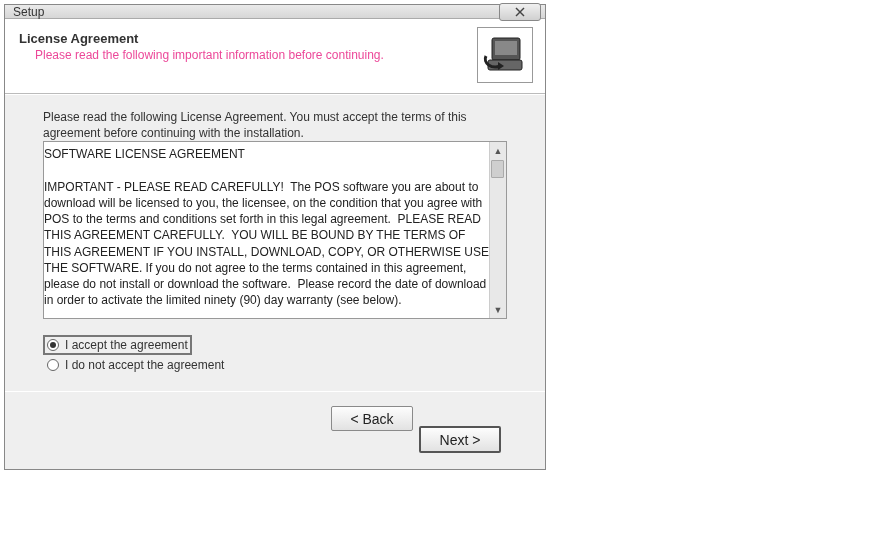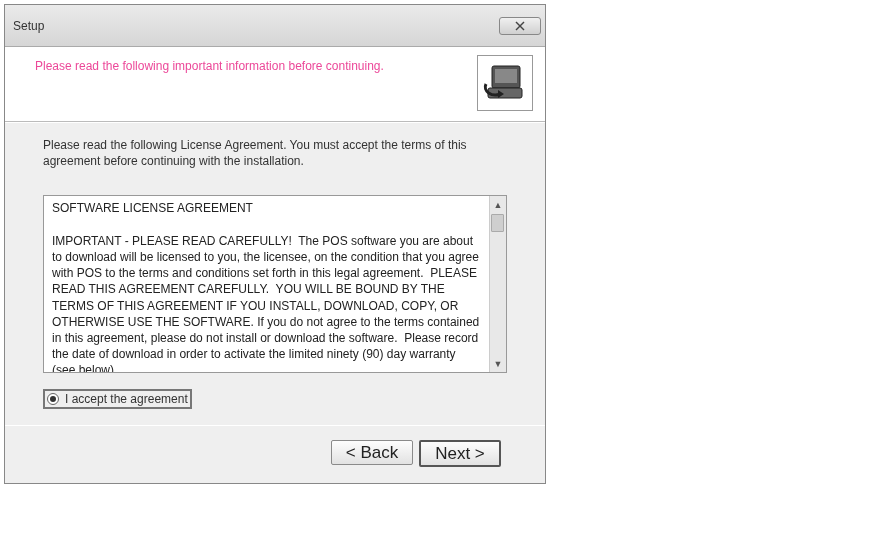--- a/index.html
+++ b/index.html
@@ -10,21 +10,21 @@
       color: #333;
     }
     .window {
       width: 542px;
       border: 1px solid #888;
       background: #efefef;
       margin: 4px;
       box-shadow: 0 0 0px rgba(0,0,0,0.3);
     }
     .titlebar {
-      height: 42px;
+      height: 14px;
       background: linear-gradient(to bottom, #eaeaea, #d6d6d6);
       border-bottom: 1px solid #aaa;
       display: flex;
       align-items: center;
       justify-content: space-between;
       padding: 0 4px 0 8px;
     }
     .titlebar-text {
       font-size: 12px;
       color: #333;
@@ -70,33 +70,33 @@
       align-items: center;
       justify-content: center;
     }
     .content-area {
       padding: 14px 38px 10px 38px;
       border-top: 1px solid #fff;
     }
     .instruction {
       font-size: 12px;
       line-height: 1.35;
-      margin-bottom: 26px;
+      margin-bottom: 0;
       color: #333;
     }
     .license-box-wrap {
       border: 1px solid #999;
       background: #fff;
       position: relative;
       height: 178px;
       display: flex;
     }
     .license-text {
       flex: 1;
-      padding: 4px 8px;
+      padding: 4px 0;
       font-size: 12px;
       line-height: 1.35;
       overflow: hidden;
       white-space: pre-wrap;
       color: #222;
     }
     .scrollbar {
       width: 17px;
       background: #e8e8e8;
       border-left: 1px solid #ccc;
@@ -172,50 +172,52 @@
       display: flex;
       justify-content: flex-end;
       gap: 6px;
     }
     .btn {
       min-width: 82px;
       height: 25px;
       background: linear-gradient(to bottom, #fdfdfd, #e2e2e2);
       border: 1px solid #8a8a8a;
       border-radius: 2px;
-      font-size: 17px;
+      font-size: 14px;
       cursor: pointer;
       display: inline-flex;
       align-items: center;
       justify-content: center;
       color: #222;
     }
     .btn.default-btn {
       border: 2px solid #555;
       height: 27px;
+      margin-top: 20px;
     }
     .btn-gap { width: 14px; }
   </style>
 </head>
 <body>
 
 <div class="window">
 
   <div class="titlebar">
     <span class="titlebar-text">Setup</span>
     <div class="close-btn">
       <svg viewBox="0 0 10 10">
         <line x1="1" y1="1" x2="9" y2="9" stroke="#444" stroke-width="1.5"></line>
         <line x1="9" y1="1" x2="1" y2="9" stroke="#444" stroke-width="1.5"></line>
       </svg>
     </div>
   </div>
 
   <div class="header-area">
     <div class="header-texts">
+      <div class="header-title">License Agreement</div>
       <div class="header-sub">Please read the following important information before continuing.</div>
     </div>
     <div class="header-icon">
       <svg width="46" height="46" viewBox="0 0 46 46">
         <rect x="10" y="6" width="28" height="22" rx="2" fill="#555" stroke="#222"></rect>
         <rect x="13" y="9" width="22" height="14" fill="#888"></rect>
         <rect x="6" y="28" width="34" height="10" rx="2" fill="#666" stroke="#222"></rect>
         <path d="M 4 24 A 10 8 0 0 0 18 34" fill="none" stroke="#222" stroke-width="3"></path>
         <polygon points="16,30 22,34 16,38" fill="#222"></polygon>
       </svg>
@@ -234,20 +236,24 @@
         <div class="scroll-thumb"></div>
         <div class="scroll-arrow">▼</div>
       </div>
     </div>
 
     <div class="radio-group">
       <label class="radio-row selected">
         <span class="radio checked"></span>
         <span>I accept the agreement</span>
       </label>
+      <label class="radio-row">
+        <span class="radio"></span>
+        <span>I do not accept the agreement</span>
+      </label>
     </div>
   </div>
 
   <div class="separator"></div>
 
   <div class="button-bar">
     <button class="btn">&lt; Back</button>
     <button class="btn default-btn">Next &gt;</button>
     <span class="btn-gap"></span>
   </div>

